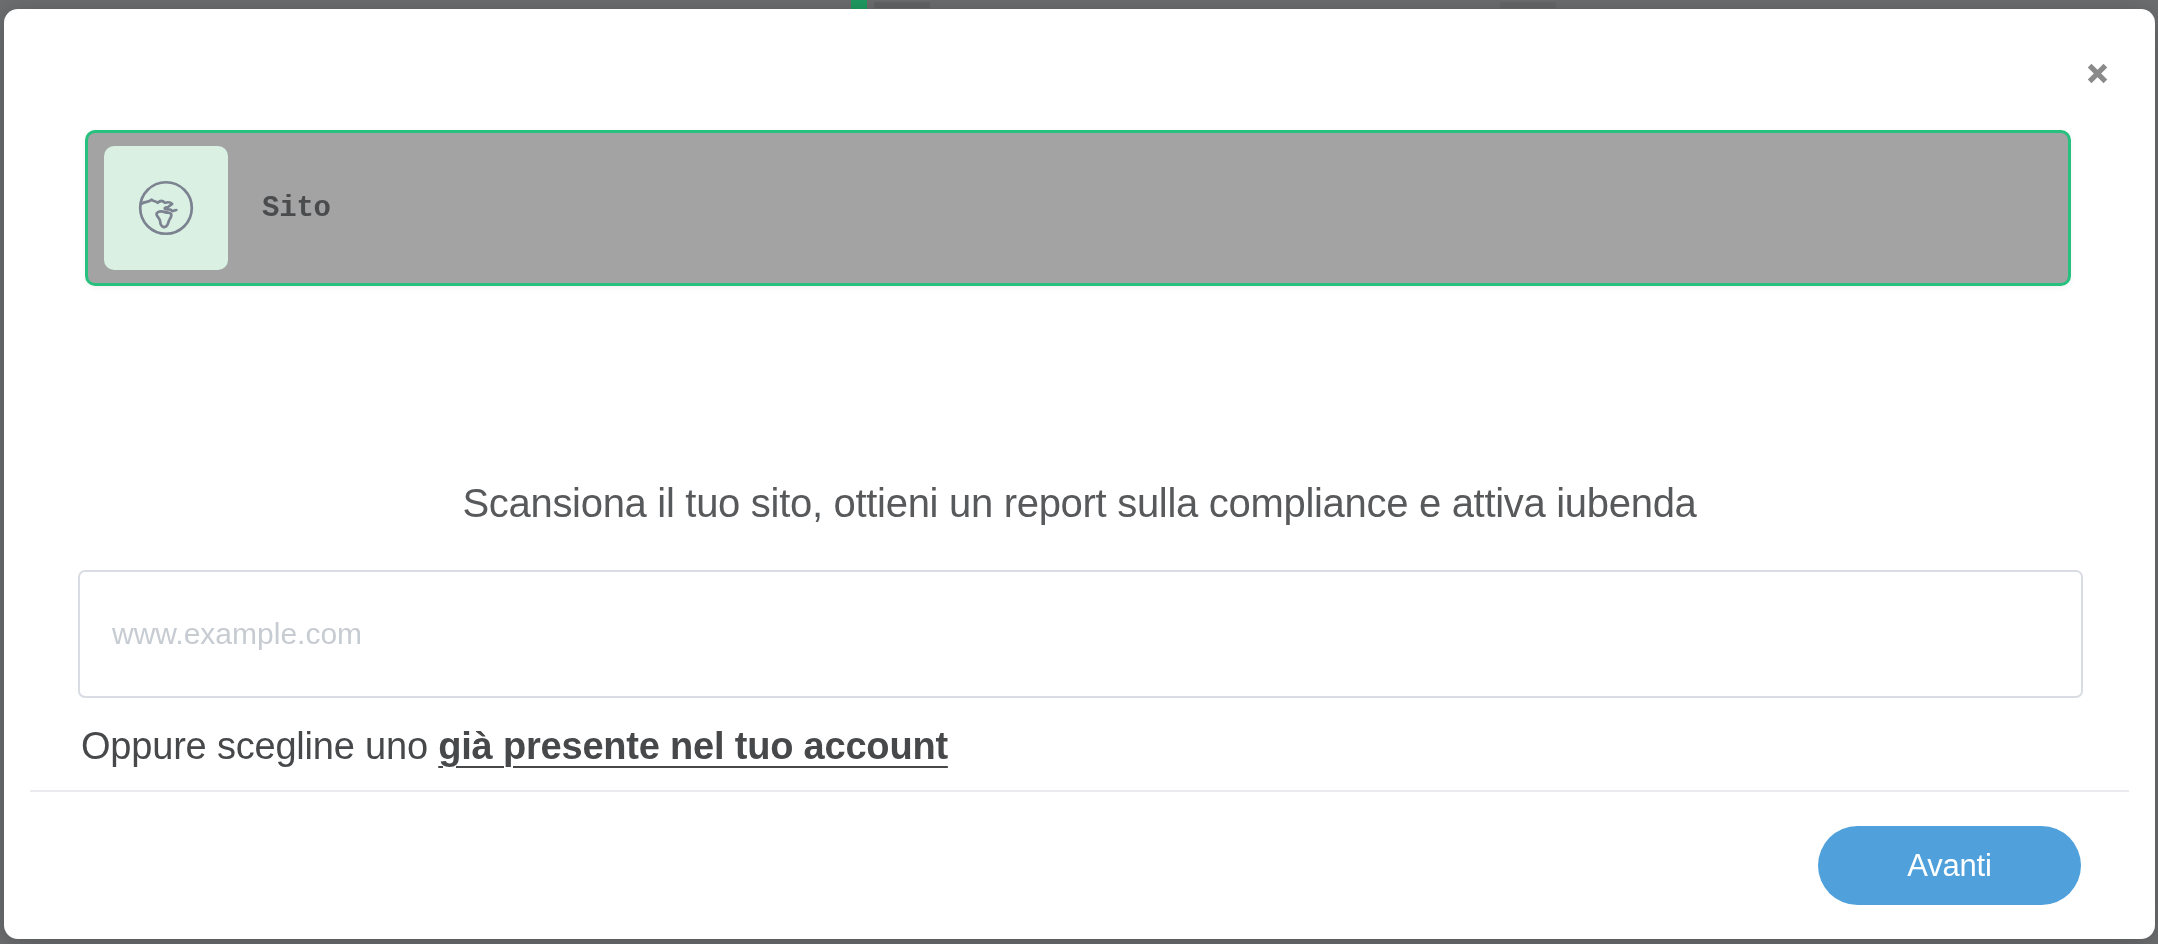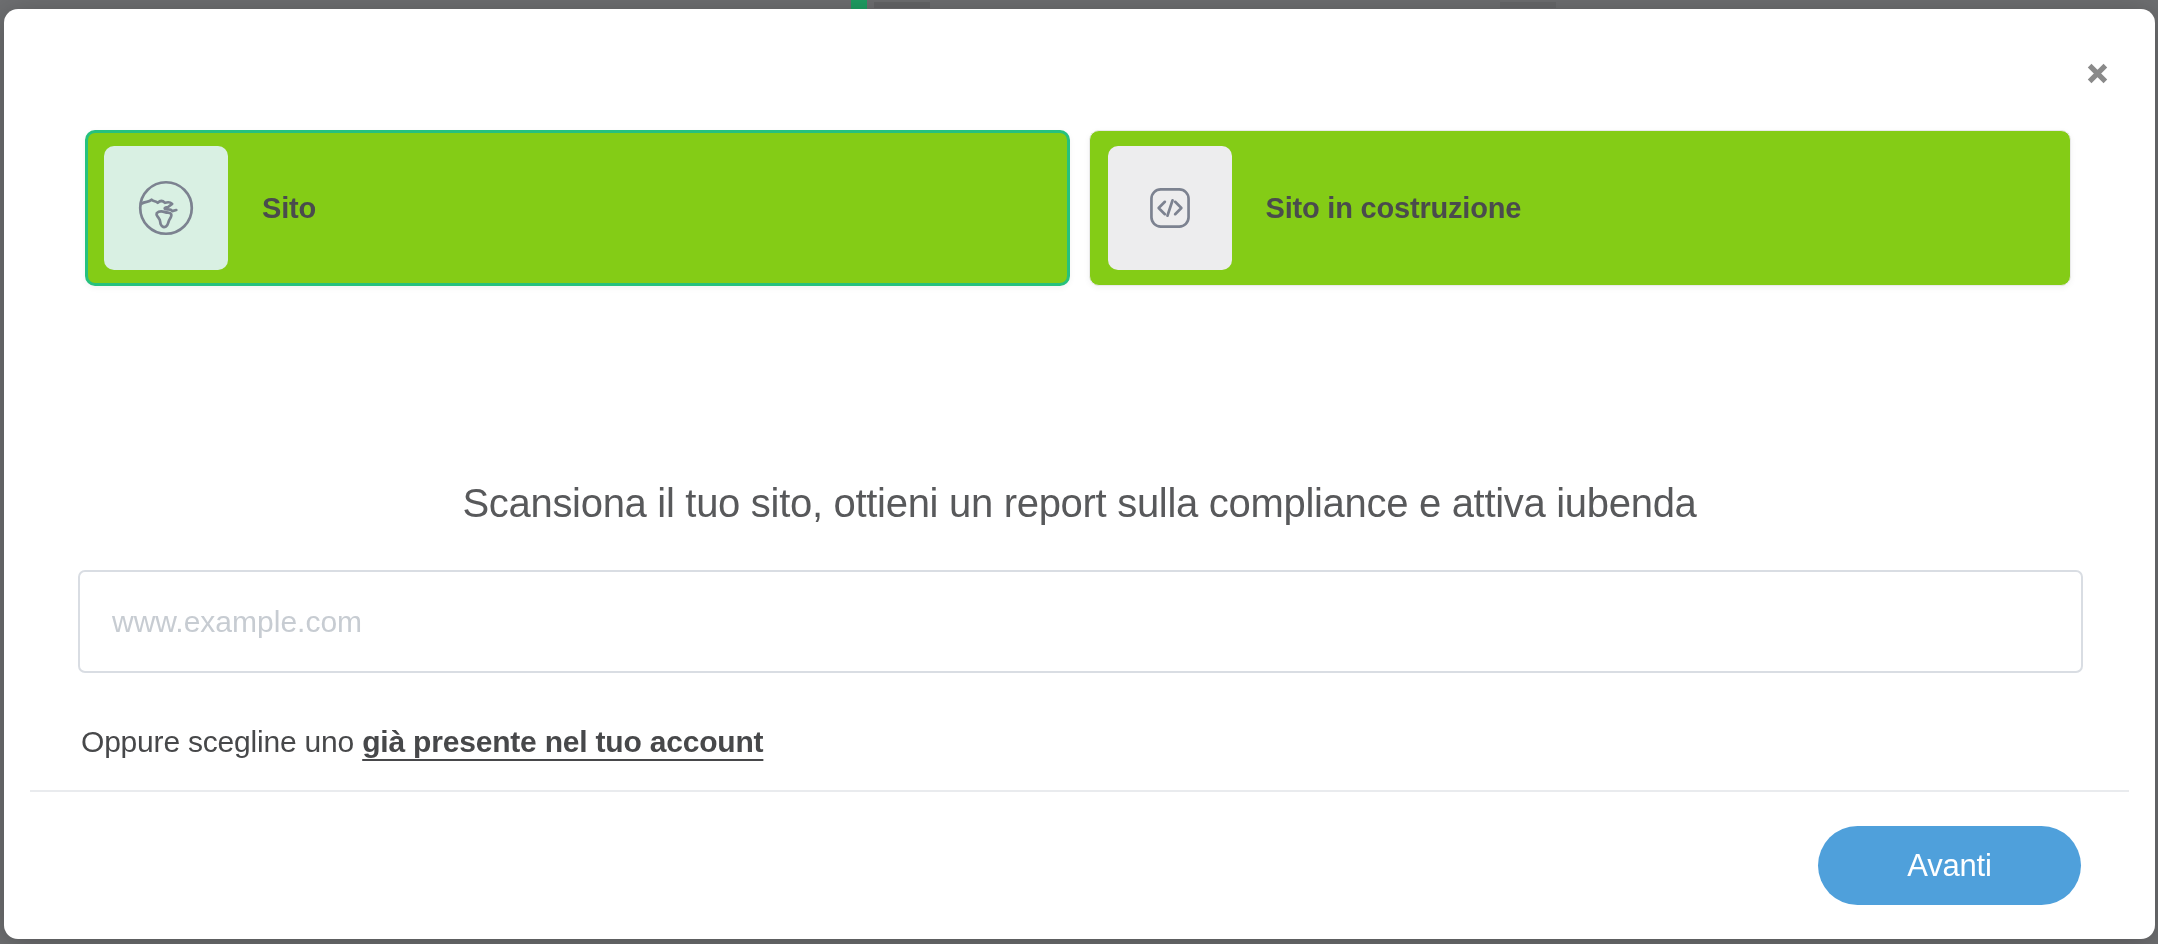--- a/index.html
+++ b/index.html
@@ -31,55 +31,56 @@
     cursor:pointer;
   }
   .close-btn svg { display:block; }
 
   
   .cards {
     position:absolute; top:121px; left:81px; right:84px; height:156px;
     display:flex; gap:19px;
   }
   .card {
-    flex:1; background:#84cc16; border:1px solid #e9e9e9; border-radius:10px;
+    flex:1; background:#a3a3a3; border:1px solid #e9e9e9; border-radius:10px;
     box-shadow:0 2px 6px rgba(0,0,0,.05);
     display:flex; align-items:center; padding-left:18px; gap:34px;
     cursor:pointer;
+    font-family:Liberation Mono, monospace;
   }
   .card.selected { border:3px solid #26c17e; padding-left:16px; }
   .tile {
     width:124px; height:124px; border-radius:10px; flex:0 0 auto;
     display:flex; align-items:center; justify-content:center;
   }
   .tile.mint { background:#d9f0e3; }
   .tile.gray { background:#ededee; }
   .card-label { font-size:29px; font-weight:700; color:#4a4b4d; letter-spacing:-0.2px; }
 
   
   .scan-heading {
     position:absolute; top:472px; left:0; width:100%;
     text-align:center; font-size:40px; font-weight:500; color:#58595b;
     letter-spacing:-0.3px;
   }
 
   
   .url-input {
-    position:absolute; top:561px; left:74px; width:2005px; height:103px;
+    position:absolute; top:561px; left:74px; width:2005px; height:128px;
     border:2px solid #d9dde3; border-radius:7px;
     font-size:30px; color:#45474a; padding:0 32px;
     font-family:"Liberation Sans", sans-serif;
     outline:none;
   }
   .url-input::placeholder { color:#c7ccd2; }
 
   
   .alt-line {
     position:absolute; top:716px; left:77px;
-    font-size:30px; color:#47484a; letter-spacing:-0.2px;
+    font-size:38px; color:#47484a; letter-spacing:-0.2px;
   }
   .alt-line a {
     color:#47484a; font-weight:700;
     text-decoration:underline; text-decoration-thickness:2px; text-underline-offset:7px;
     cursor:pointer;
   }
 
   
   .footer-divider {
     position:absolute; top:781px; left:26px; right:26px; height:0;
@@ -120,31 +121,20 @@
       <div class="tile mint">
         <svg class="icon-svg" width="66" height="66" viewBox="0 0 64 64">
           <circle cx="32" cy="32" r="25"></circle>
           <path d="M8 28 c4 -3 7 -1 10 -4 c2 2 4 1 6 3 c3 -3 5 -2 7 0 c3 -1 5 -1 7 1 l-4 3 c-2 0 -4 1 -3 2 c3 1 5 -1 7 2 l4 -1"></path>
           <path d="M23 37 c2 -2 5 -2 8 -1 c3 1 5 0 6 2 c1 2 -1 4 -2 6 c-1 2 -1 5 -3 6 c-2 1 -4 0 -5 -2 c-1 -2 0 -4 -2 -6 c-1 -2 -3 -3 -2 -5 z"></path>
         </svg>
       </div>
       <span class="card-label">Sito</span>
     </div>
 
-    <div class="card">
-      <div class="tile gray">
-        <svg class="icon-svg" width="66" height="66" viewBox="0 0 64 64">
-          <rect x="14" y="14" width="36" height="36" rx="9"></rect>
-          <path d="M27 26 l-6 6 6 6"></path>
-          <path d="M37 26 l6 6 -6 6"></path>
-          <path d="M34.5 24.5 l-5 15"></path>
-        </svg>
-      </div>
-      <span class="card-label">Sito in costruzione</span>
-    </div>
 
 
   </div>
 
   <div class="scan-heading">Scansiona il tuo sito, ottieni un report sulla compliance e attiva iubenda</div>
 
   <input class="url-input" type="text" placeholder="www.example.com" style="">
 
   <div class="alt-line"><span>Oppure scegline uno </span><a>già presente nel tuo account</a></div>
 

